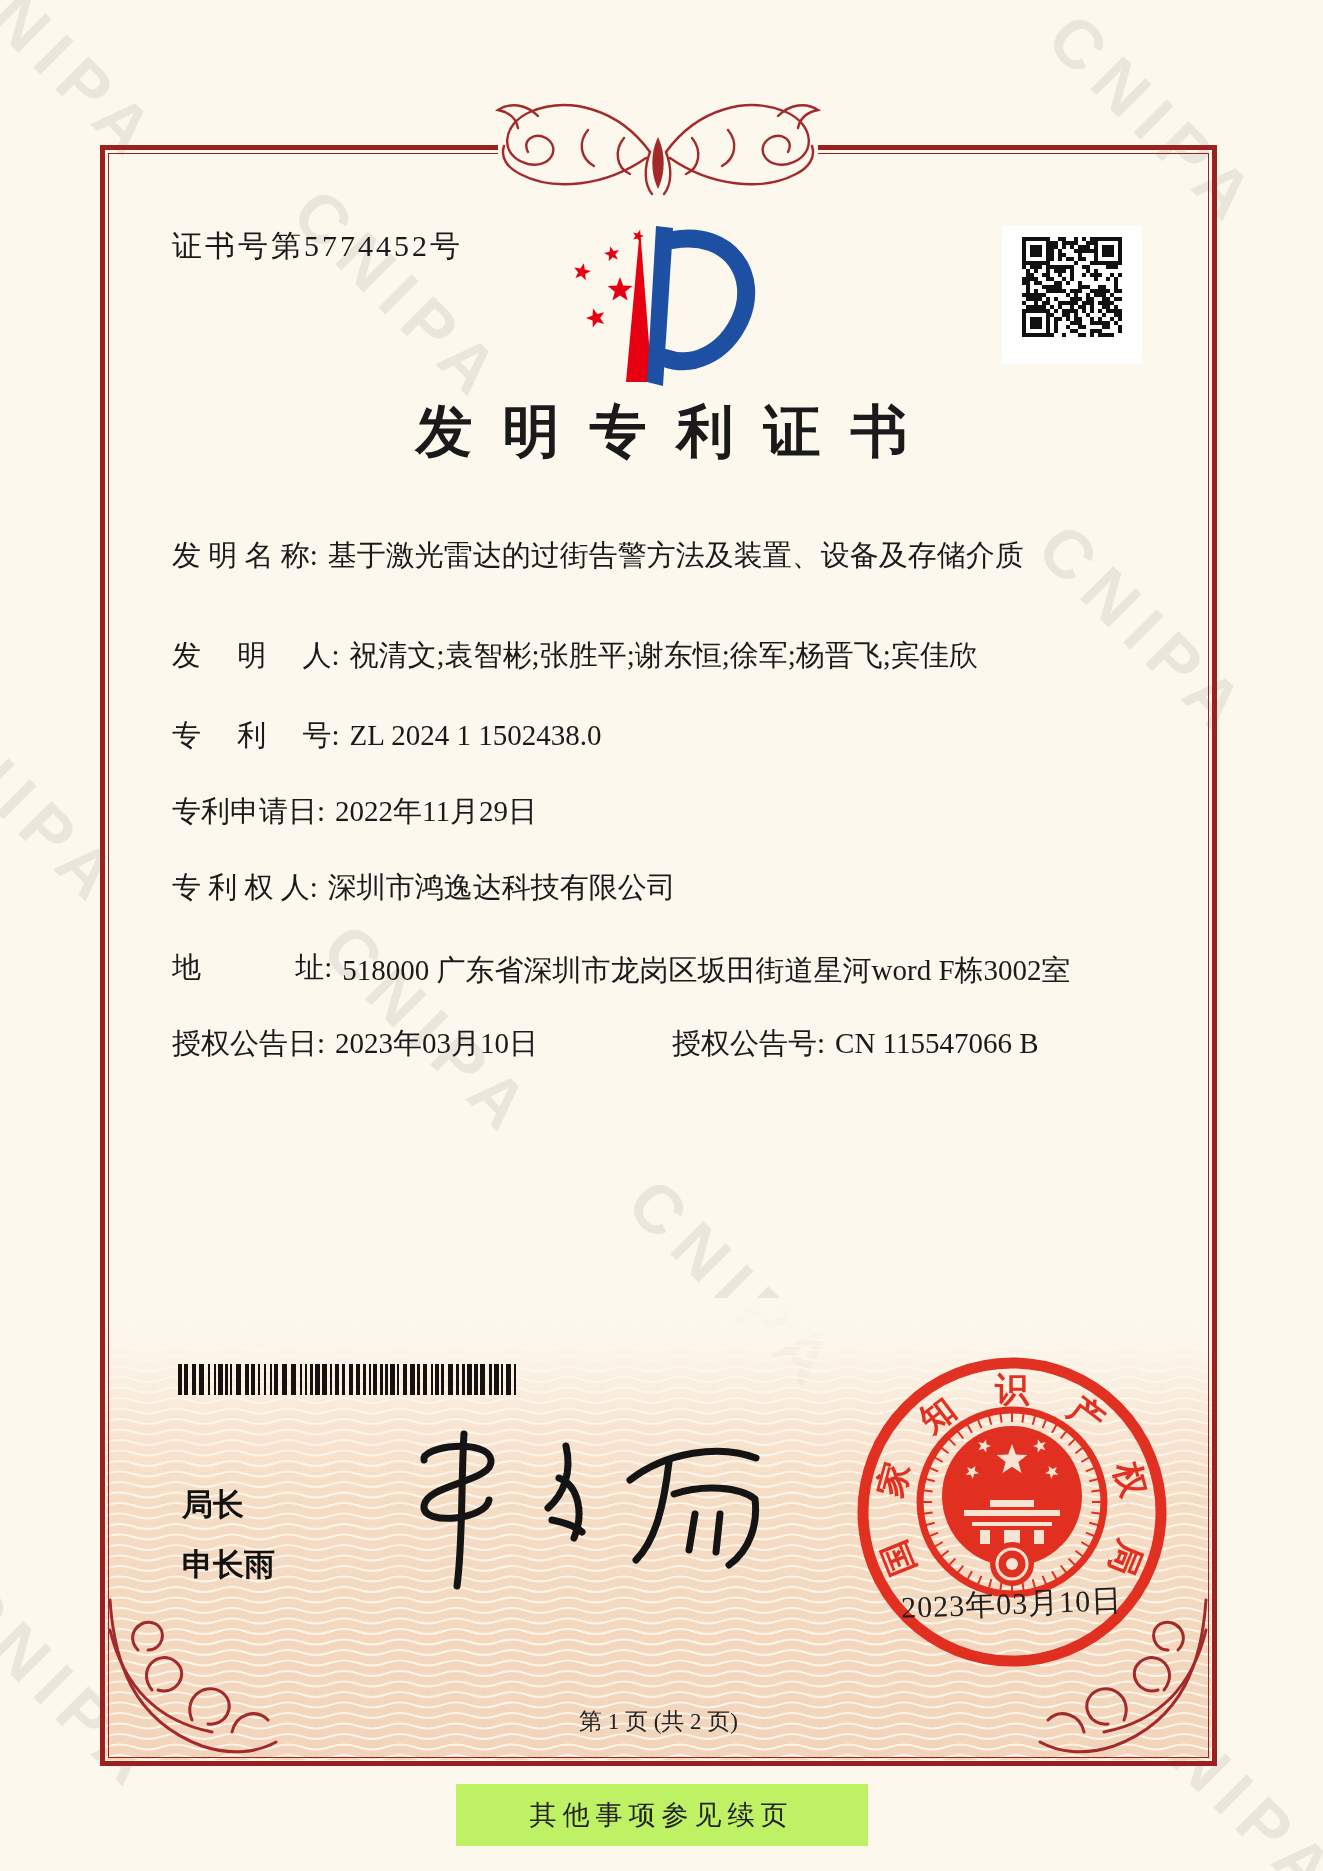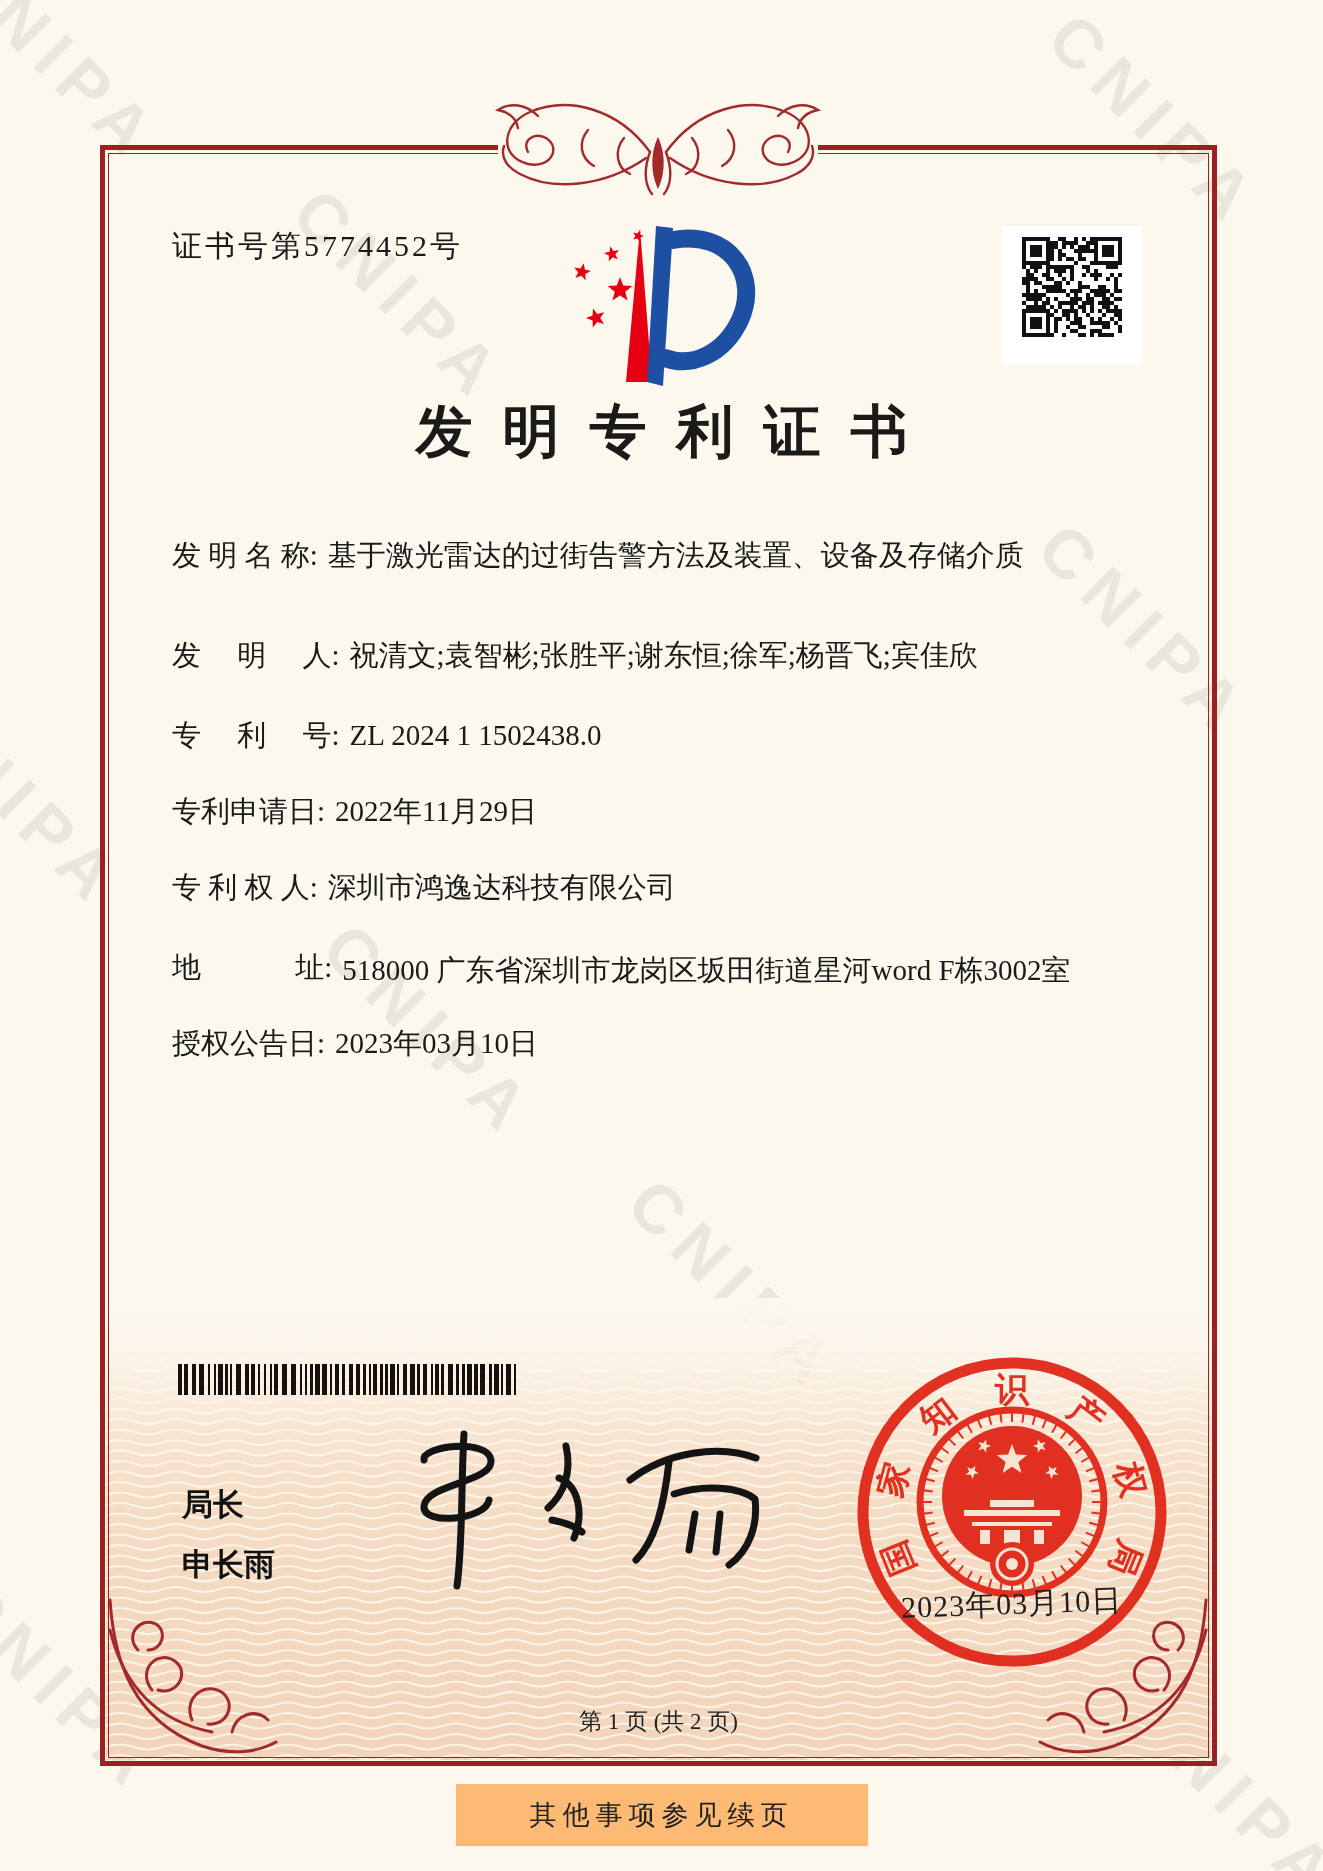--- a/index.html
+++ b/index.html
@@ -57,21 +57,21 @@
   
   .barcode{left:178px;top:1364px;width:346px;height:31px;font-size:0;white-space:nowrap;}
   .barcode i{display:inline-block;height:31px;background:#14110e;}
   .barcode s{display:inline-block;height:31px;}
   
   .official{left:182px;font-family:"Liberation Sans","DejaVu Sans",sans-serif;font-weight:bold;font-size:31px;color:#111;}
   
   .pagefoot{left:0;top:1706px;width:1317px;text-align:center;font-size:23px;color:#222;}
   .conttab{
     left:50%;top:1784px;transform:translateX(-50%);
-    width:412px;height:62px;background:#fdba74;
+    width:412px;height:62px;background:#bef264;
     text-align:center;line-height:62px;font-size:27px;letter-spacing:6px;color:#222;
   }
   svg{display:block;}
 </style>
 </head>
 <body>
 
 <div id="wm-layer">
     <span class="wm" style="left: 55px; top: 55px;">CNIPA</span>
     <span class="wm" style="left: 1155px; top: 120px;">CNIPA</span>
@@ -242,20 +242,23 @@
   <span class="lab">专利申请日:</span><span class="val">2022年11月29日</span>
 </div>
 <div class="abs row" style="top:868px;">
   <span class="lab">专 利 权 人:</span><span class="val">深圳市鸿逸达科技有限公司</span>
 </div>
 <div class="abs row" style="top:948px;">
   <span class="lab" style="vertical-align:top;">地　　　 址:</span><span class="addr-val">518000 广东省深圳市龙岗区坂田街道星河word F栋3002室</span>
 </div>
 <div class="abs row" style="top:1024px;">
   <span class="lab">授权公告日:</span><span class="val">2023年03月10日</span>
+  <span class="pair2">
+    <span class="lab">授权公告号:</span><span class="val">CN 115547066 B</span>
+  </span>
 </div>
 
 <div class="abs paras">
 </div>
 
 <div class="abs barcode" id="barcode"><i style="width:4px"></i><s style="width:2px"></s><i style="width:4px"></i><s style="width:4px"></s><i style="width:4px"></i><s style="width:3px"></s><i style="width:5px"></i><s style="width:4px"></s><i style="width:2px"></i><s style="width:4px"></s><i style="width:2px"></i><s style="width:2px"></s><i style="width:5px"></i><s style="width:2px"></s><i style="width:3px"></i><s style="width:2px"></s><i style="width:2px"></i><s style="width:4px"></s><i style="width:5px"></i><s style="width:4px"></s><i style="width:4px"></i><s style="width:2px"></s><i style="width:4px"></i><s style="width:3px"></s><i style="width:2px"></i><s style="width:4px"></s><i style="width:2px"></i><s style="width:4px"></s><i style="width:2px"></i><s style="width:2px"></s><i style="width:4px"></i><s style="width:4px"></s><i style="width:5px"></i><s style="width:4px"></s><i style="width:5px"></i><s style="width:4px"></s><i style="width:2px"></i><s style="width:3px"></s><i style="width:2px"></i><s style="width:3px"></s><i style="width:3px"></i><s style="width:2px"></s><i style="width:5px"></i><s style="width:2px"></s><i style="width:5px"></i><s style="width:3px"></s><i style="width:2px"></i><s style="width:3px"></s><i style="width:4px"></i><s style="width:3px"></s><i style="width:3px"></i><s style="width:4px"></s><i style="width:4px"></i><s style="width:3px"></s><i style="width:4px"></i><s style="width:3px"></s><i style="width:3px"></i><s style="width:3px"></s><i style="width:2px"></i><s style="width:2px"></s><i style="width:4px"></i><s style="width:3px"></s><i style="width:3px"></i><s style="width:2px"></s><i style="width:3px"></i><s style="width:2px"></s><i style="width:5px"></i><s style="width:2px"></s><i style="width:2px"></i><s style="width:4px"></s><i style="width:4px"></i><s style="width:3px"></s><i style="width:5px"></i><s style="width:2px"></s><i style="width:3px"></i><s style="width:3px"></s><i style="width:4px"></i><s style="width:4px"></s><i style="width:2px"></i><s style="width:2px"></s><i style="width:4px"></i><s style="width:2px"></s><i style="width:3px"></i><s style="width:4px"></s><i style="width:5px"></i><s style="width:3px"></s><i style="width:3px"></i><s style="width:3px"></s><i style="width:3px"></i><s style="width:2px"></s><i style="width:5px"></i><s style="width:2px"></s><i style="width:4px"></i><s style="width:2px"></s><i style="width:5px"></i><s style="width:4px"></s><i style="width:3px"></i><s style="width:2px"></s><i style="width:5px"></i><s style="width:2px"></s><i style="width:2px"></i><s style="width:3px"></s><i style="width:5px"></i><s style="width:3px"></s><i style="width:2px"></i><s style="width:3px"></s></div>
 
 <div class="abs official" style="top:1484px;">局长</div>
 <div class="abs official" style="top:1544px;">申长雨</div>
 

